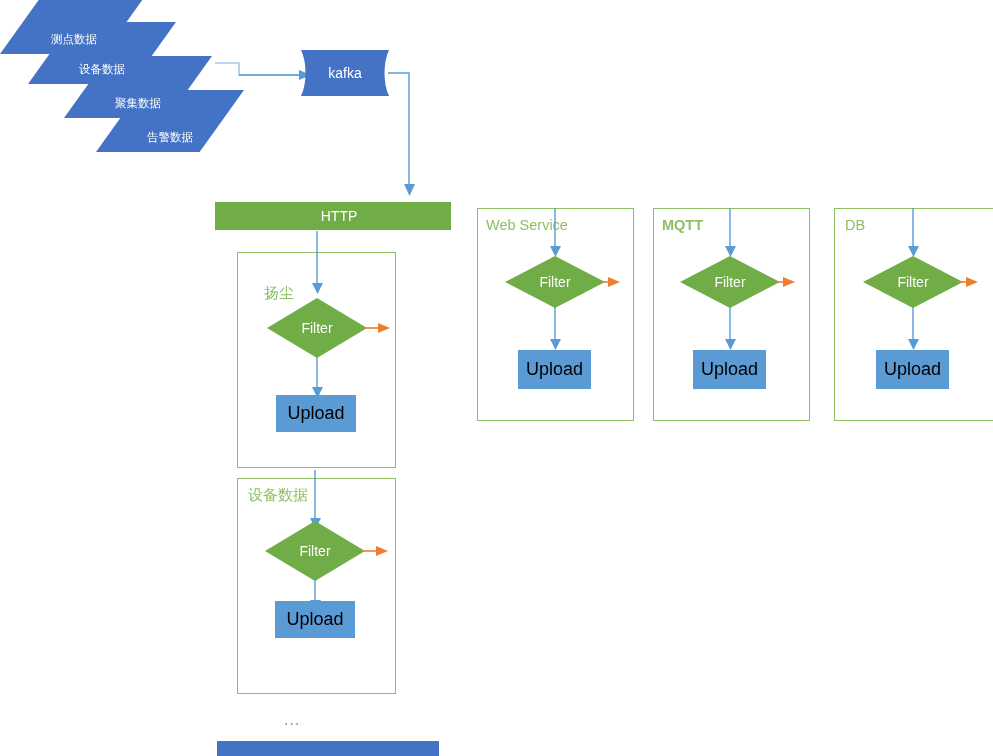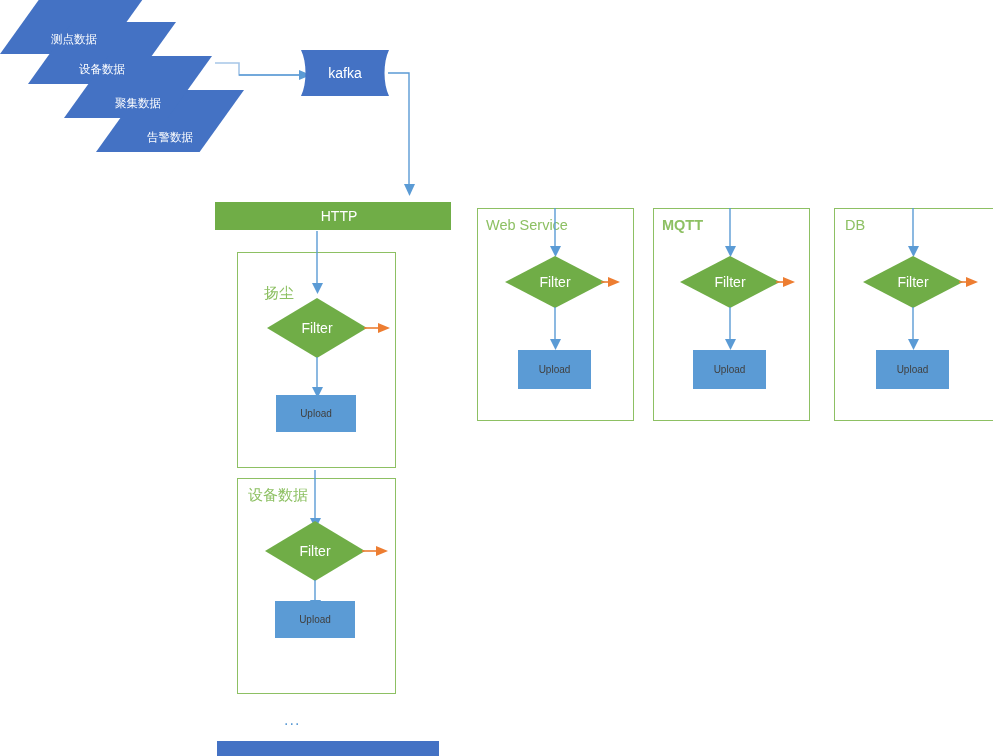--- a/index.html
+++ b/index.html
@@ -100,22 +100,22 @@
     text-align: center;
     color: #ffffff;
     font-size: 14px;
     z-index: 2;
     pointer-events: none;
   }
 
   
   .upload-box {
     background: #5B9BD5;
-    color: #404040;
-    font-size: 10px;
+    color: #000000;
+    font-size: 18px;
     display: flex;
     align-items: center;
     justify-content: center;
   }
 
   
   .conn { position: absolute; }
   .ellipsis {
     position: absolute;
     color: #5B9BD5;

